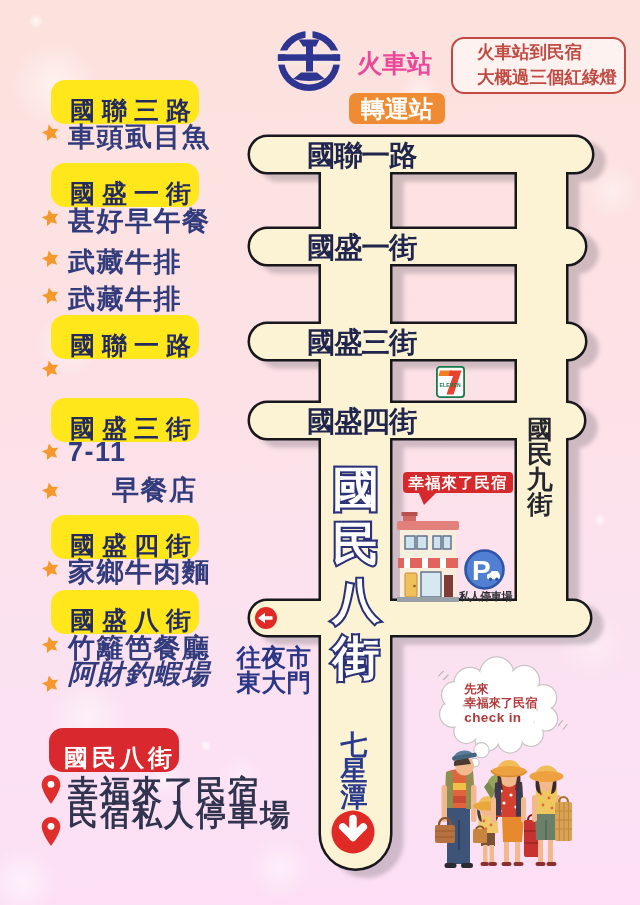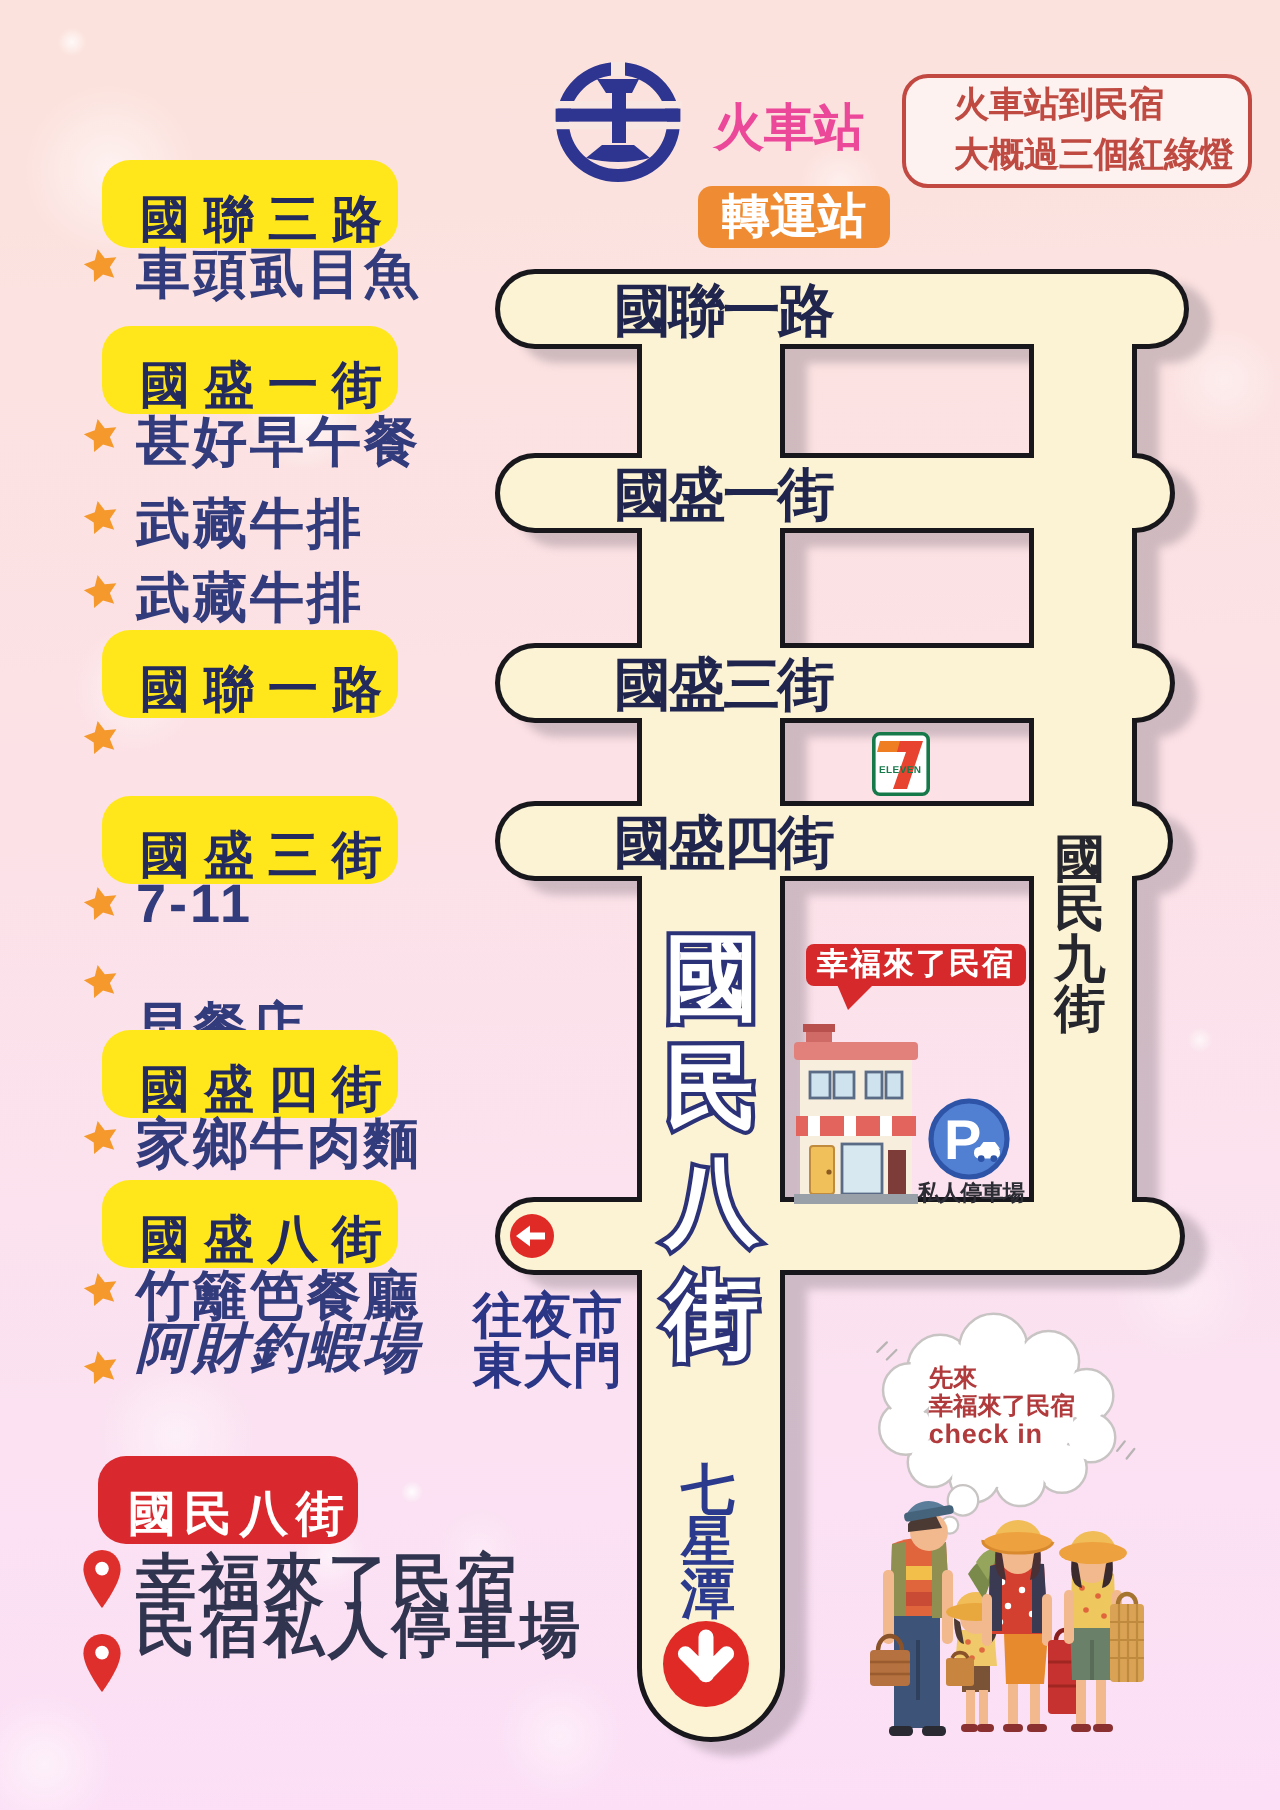--- a/index.html
+++ b/index.html
@@ -166,21 +166,21 @@
 <svg class="star" style="top:442px" viewBox="0 0 24 24">
       <path d="M12 1.7 L15.2 8.3 L22.5 9.3 L17.2 14.4 L18.5 21.6 L12 18.2 L5.5 21.6 L6.8 14.4 L1.5 9.3 L8.8 8.3 Z" fill="#f5992c" transform="rotate(-12 12 12)"></path>
     </svg>
 
 <div class="row" style="top:437px;">7-11</div>
 
 <svg class="star" style="top:481px" viewBox="0 0 24 24">
       <path d="M12 1.7 L15.2 8.3 L22.5 9.3 L17.2 14.4 L18.5 21.6 L12 18.2 L5.5 21.6 L6.8 14.4 L1.5 9.3 L8.8 8.3 Z" fill="#f5992c" transform="rotate(-12 12 12)"></path>
     </svg>
 
-<div class="row" style="top:496px;">早餐店</div>
+<div class="row" style="top:472px;margin-left:44px;">早餐店</div>
 
 <div class="pill" style="top:515px;width:129px;">國盛四街</div>
 
 <svg class="star" style="top:559px" viewBox="0 0 24 24">
       <path d="M12 1.7 L15.2 8.3 L22.5 9.3 L17.2 14.4 L18.5 21.6 L12 18.2 L5.5 21.6 L6.8 14.4 L1.5 9.3 L8.8 8.3 Z" fill="#f5992c" transform="rotate(-12 12 12)"></path>
     </svg>
 
 <div class="row" style="top:554px;">家鄉牛肉麵</div>
 
 <div class="pill" style="top:590px;width:129px;">國盛八街</div>

